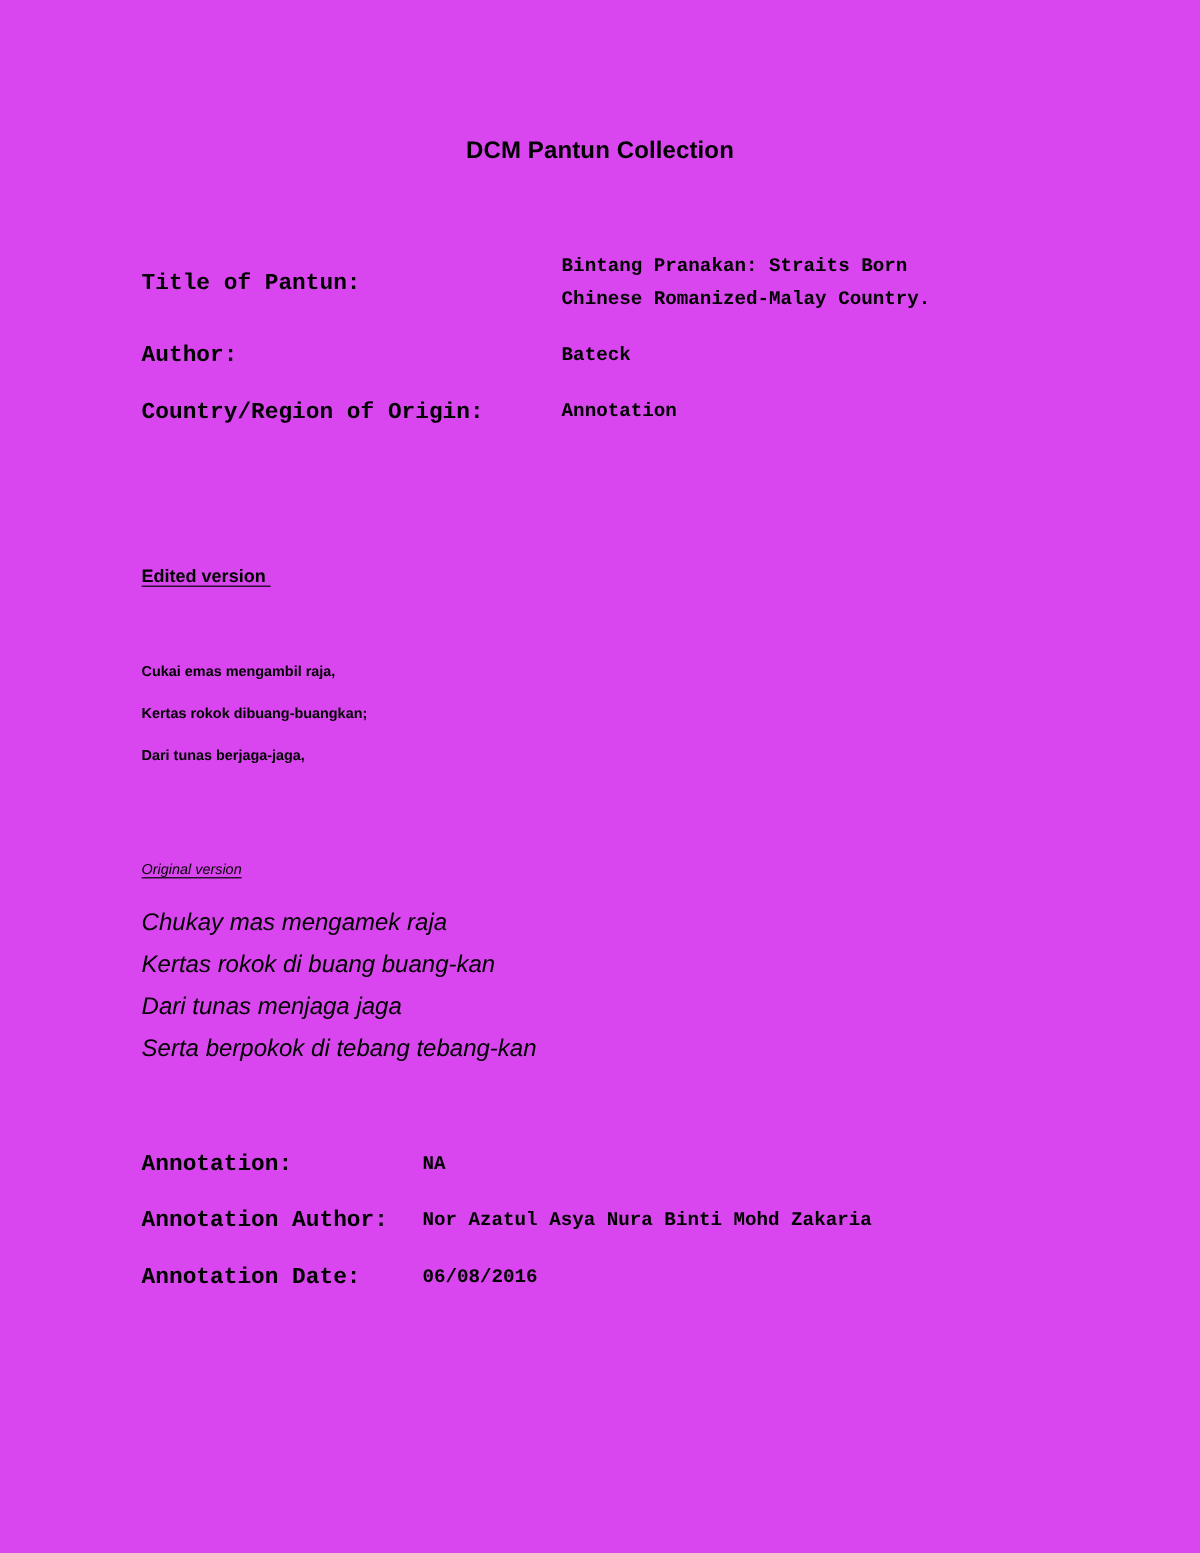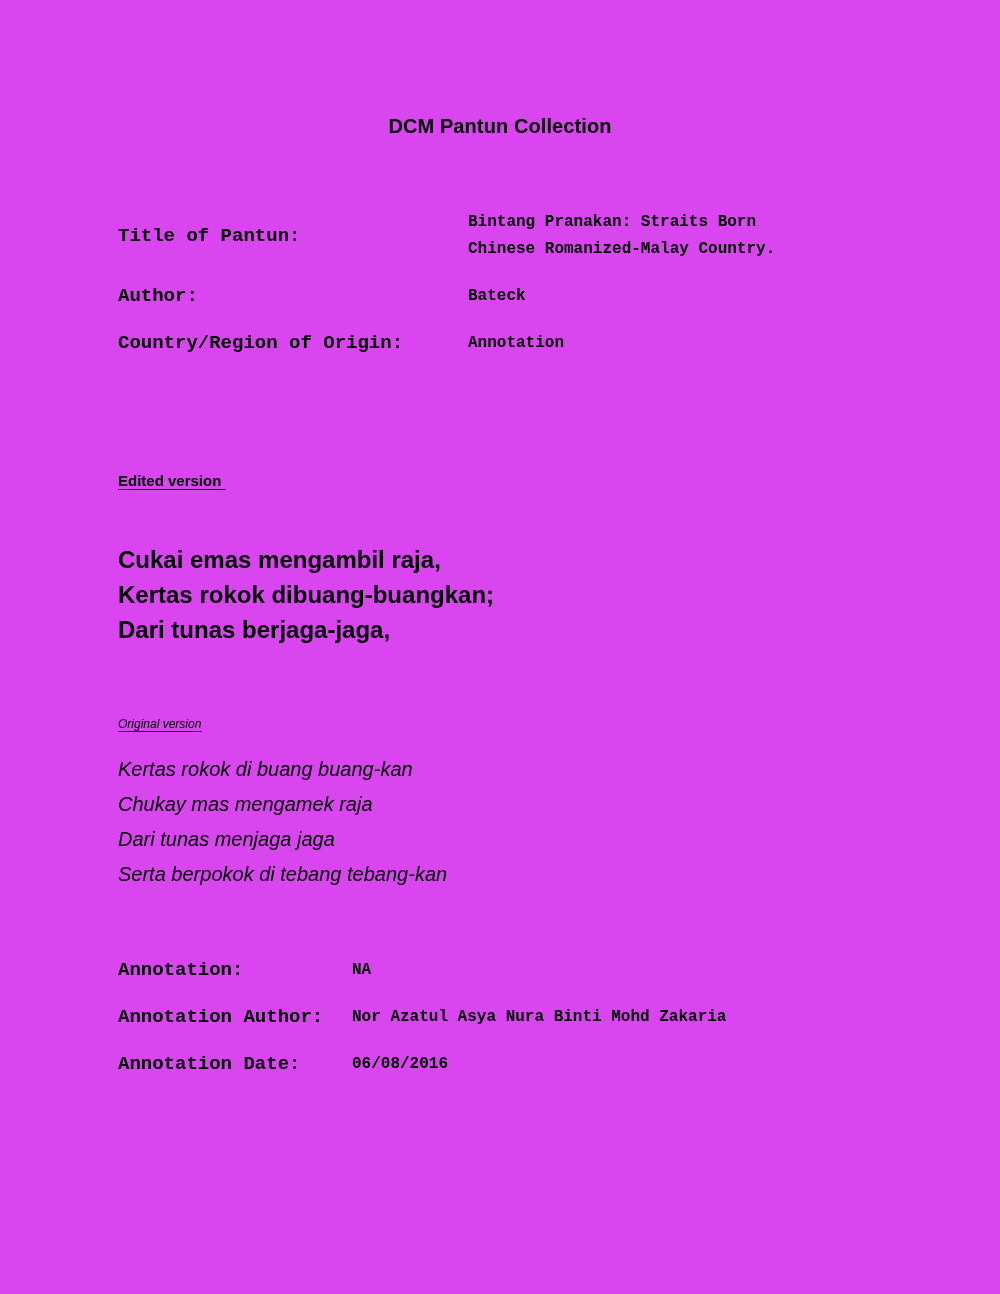--- a/index.html
+++ b/index.html
@@ -78,21 +78,21 @@
     font-size: 15px;
     font-weight: bold;
     text-decoration: underline;
     text-underline-offset: 3px;
     white-space: pre;
   }
   .edited-verse {
     position: absolute;
     top: 542px;
     left: 118px;
-    font-size: 24px;
+    font-size: 12px;
     font-weight: bold;
     line-height: 35px;
   }
   .edited-verse .vline {
     display: block;
     white-space: nowrap;
   }
 
   
   .original-heading {
@@ -172,22 +172,22 @@
 
   <div class="edited-verse">
     <span class="vline">Cukai emas mengambil raja,</span>
     <span class="vline">Kertas rokok dibuang-buangkan;</span>
     <span class="vline">Dari tunas berjaga-jaga,</span>
   </div>
 
   <div class="original-heading">Original version</div>
 
   <div class="original-verse">
+    <span class="vline">Chukay mas mengamek raja</span>
     <span class="vline">Kertas rokok di buang buang-kan</span>
-    <span class="vline">Chukay mas mengamek raja</span>
     <span class="vline">Dari tunas menjaga jaga</span>
     <span class="vline">Serta berpokok di tebang tebang-kan</span>
   </div>
 
   <div class="meta-block annotation-block">
 
     <div class="meta-row">
       <div class="meta-label">Annotation:</div>
       <div class="meta-value">
         <span class="vline">NA</span>

